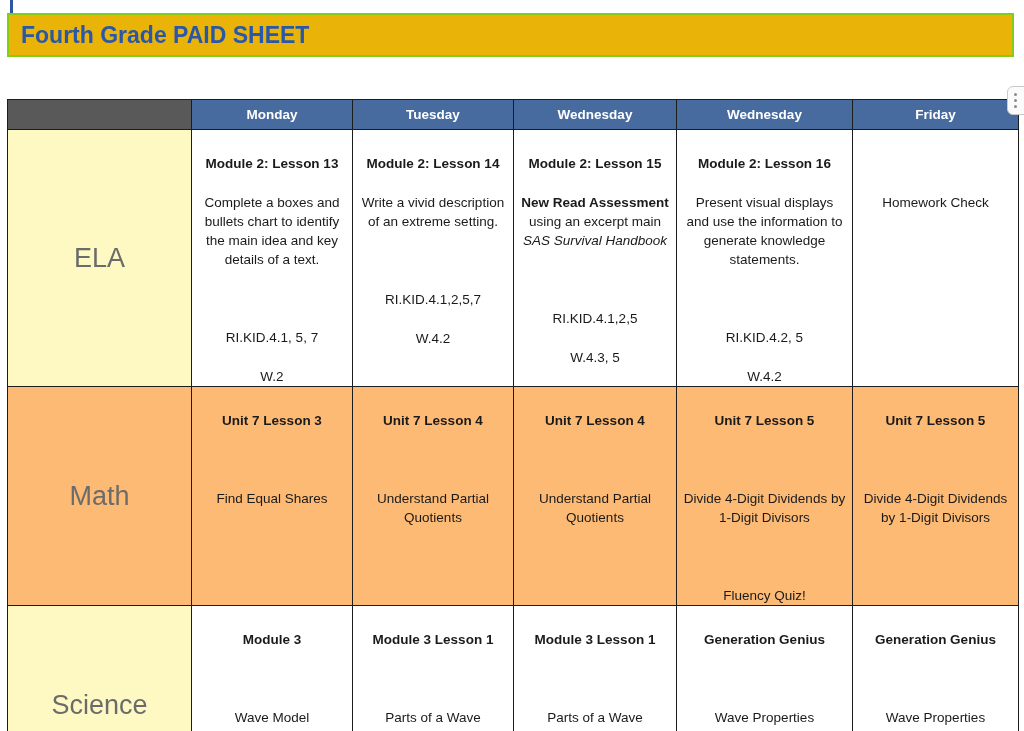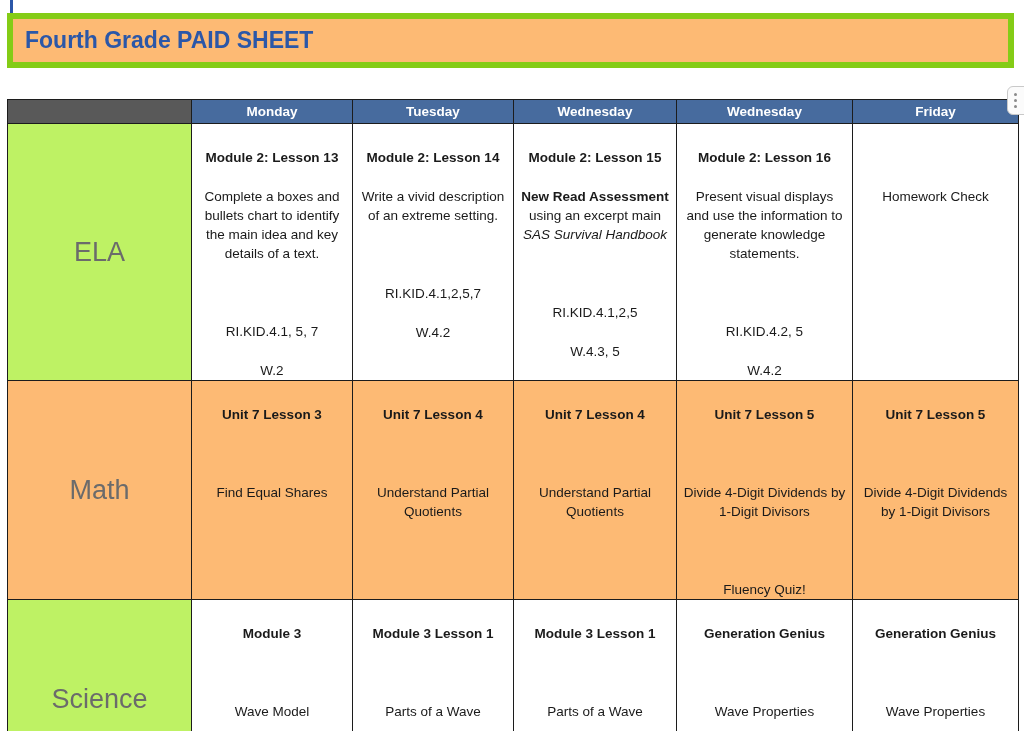--- a/index.html
+++ b/index.html
@@ -4,36 +4,36 @@
 <style>
   html,body{margin:0;padding:0;}
   body{
     width:1024px;height:731px;position:relative;overflow:hidden;
     background:#ffffff;font-family:"Liberation Sans",sans-serif;color:#1a1a1a;
   }
   
   .caret{position:absolute;left:10px;top:0;width:3px;height:13px;background:#2b57a8;}
   
   .title-box{
-    position:absolute;left:7px;top:13px;width:1007px;height:55px;box-sizing:border-box;
-    border:6px solid #84cc16;background:#fdba74;
+    position:absolute;left:7px;top:13px;width:1007px;height:44px;box-sizing:border-box;
+    border:2px solid #84cc16;background:#eab308;
     display:flex;align-items:center;justify-content:space-between;padding:0 12px;
   }
   .title-text{font-size:23px;font-weight:bold;color:#2b57a8;letter-spacing:0;}
   
   .table-wrap{position:absolute;left:7px;top:99px;width:1011px;}
   table{border-collapse:collapse;table-layout:fixed;width:1011px;}
   th,td{border:1.5px solid #1c1c1c;box-sizing:border-box;vertical-align:top;}
-  thead tr{height:24px;}
+  thead tr{height:30px;}
   thead th{vertical-align:middle;}
   .corner{background:#595959;}
   .day{background:#476b9e;color:#ffffff;font-size:13.5px;font-weight:bold;text-align:center;}
   tbody th.subject{
     vertical-align:middle;text-align:center;font-weight:normal;
-    font-size:27px;color:#6b6b6b;background:#bef264;
+    font-size:27px;color:#6b6b6b;background:#fef9c3;
   }
   tbody tr.shaded th.subject, tbody tr.shaded td{background:#fdba74;}
   tbody tr:nth-child(1){height:184px;}
   tbody tr:nth-child(2){height:162px;}
   tbody tr:nth-child(3){height:142px;}
   td{padding:4px 6px 0 6px;text-align:center;font-size:13.5px;line-height:19px;}
   td .line{min-height:19px;margin-top:20px;}
   td .b{font-weight:bold;}
   td .i{font-style:italic;}
   

